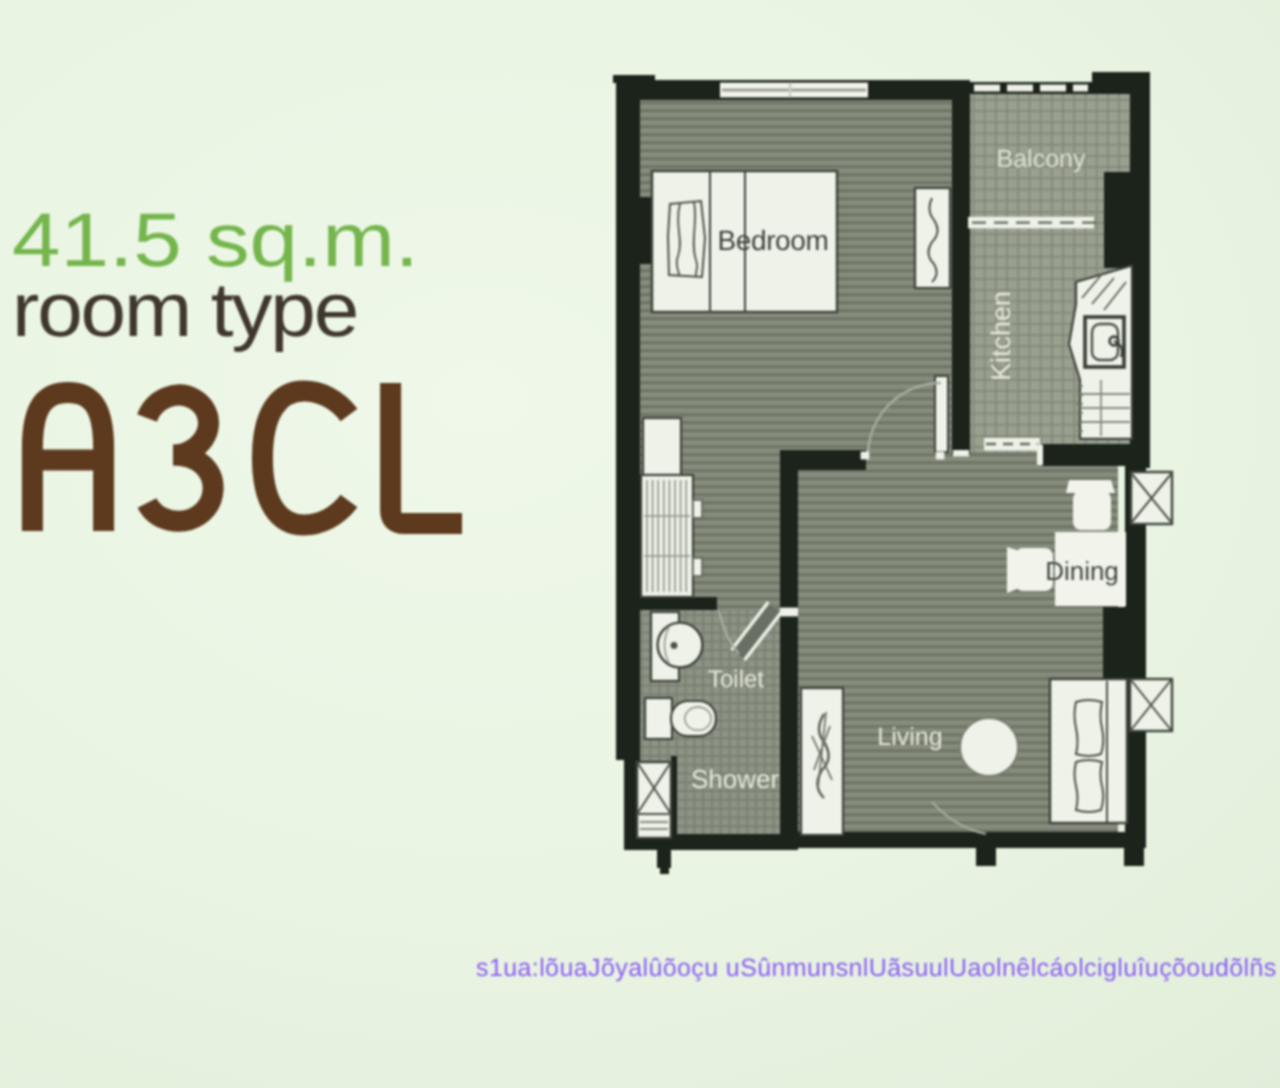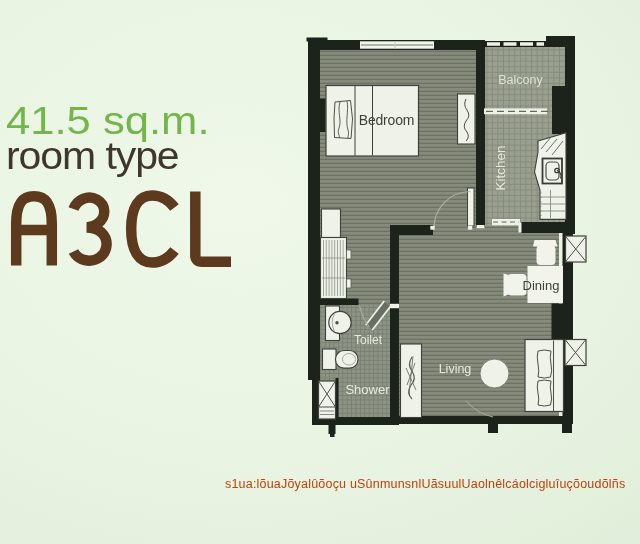--- a/index.html
+++ b/index.html
@@ -259,13 +259,13 @@
   <text x="367.5" y="394" text-anchor="middle" font-size="13">Shower</text>
 
   <text x="455" y="372.5" text-anchor="middle" font-size="12.5">Living</text>
 </g>
 
 <text x="386.5" y="125" text-anchor="middle" font-size="14" letter-spacing="-0.2" fill="#3b423b">Bedroom</text>
 
 <text x="541" y="290" text-anchor="middle" font-size="13" fill="#3b423b">Dining</text>
 </svg>
 
-<div class="t" style="left:225px;top:476.5px;font-size:12.5px;color:#c2410c;letter-spacing:0.2px;">s1ua:lõuaJõyalûõoçu uSûnmunsnlUãsuulUaolnêlcáolcigluîuçõoudõlñs</div>
+<div class="t" style="left:238px;top:476.5px;font-size:12.5px;color:#8b5cf6;letter-spacing:0.2px;">s1ua:lõuaJõyalûõoçu uSûnmunsnlUãsuulUaolnêlcáolcigluîuçõoudõlñs</div>
 </div>
 </body></html>

